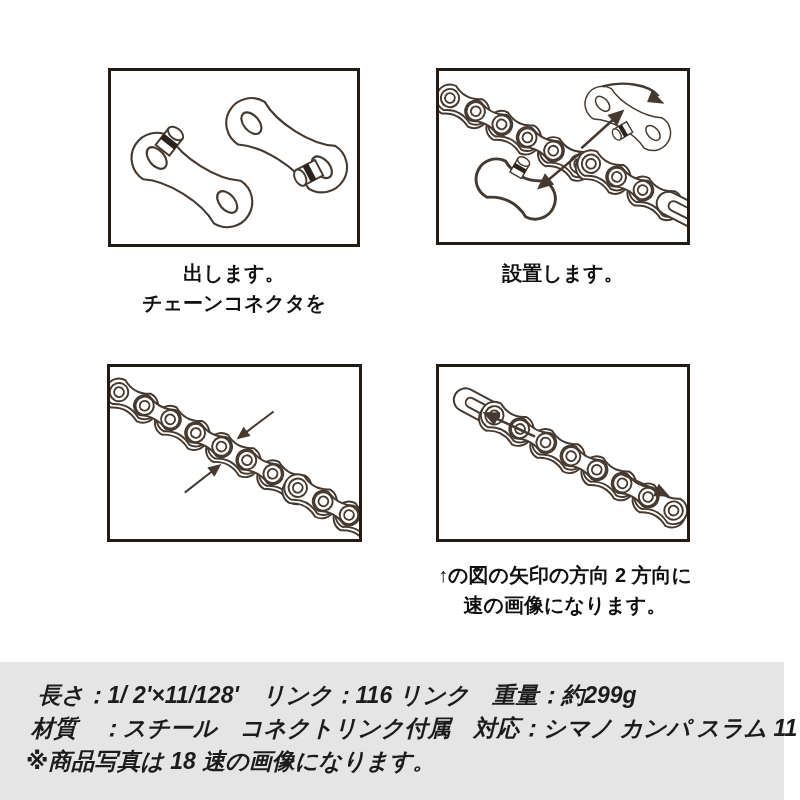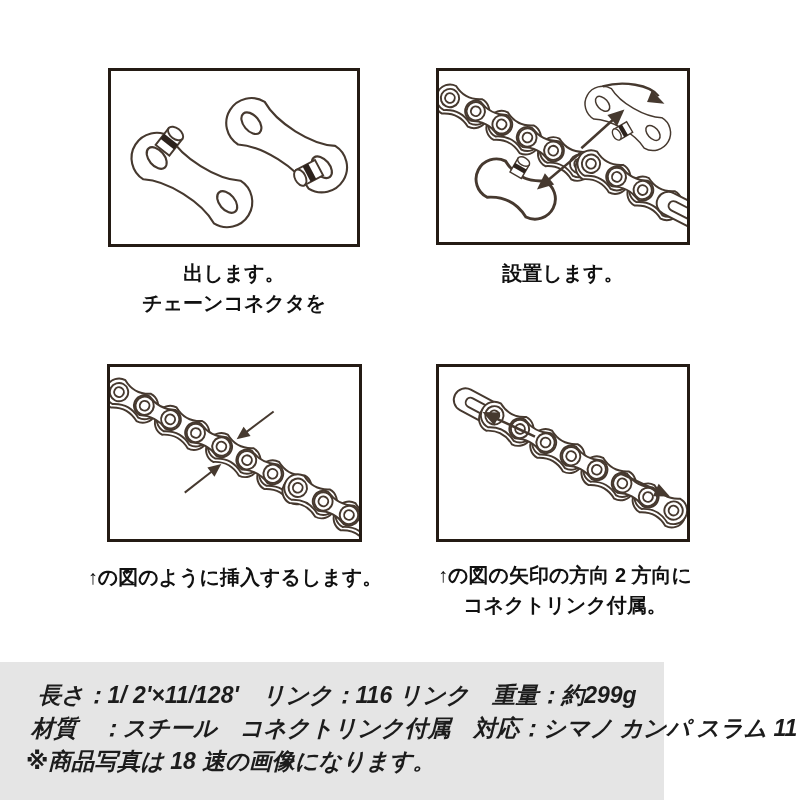--- a/index.html
+++ b/index.html
@@ -10,21 +10,21 @@
   #f2{left:436px;top:68px;width:254px;height:177px;}
   #f3{left:107px;top:364px;width:255px;height:178px;}
   #f4{left:436px;top:364px;width:254px;height:178px;}
   .frame svg{width:100%;height:100%;display:block;}
   .caption{position:absolute;text-align:center;font-weight:bold;font-size:20px;line-height:30px;
            color:#111111;}
   #cap1{left:108px;top:258px;width:252px;}
   #cap2{left:400px;top:258px;width:326px;}
   #cap3{left:75px;top:562px;width:320px;}
   #cap4{left:415px;top:560px;width:300px;}
-  .spec-panel{position:absolute;left:0;top:662px;width:664px;height:138px;background:#e5e5e5;
+  .spec-panel{position:absolute;left:0;top:662px;width:784px;height:138px;background:#e5e5e5;
               box-sizing:border-box;padding:17px 0 0 26px;font-style:italic;font-weight:bold;
               font-size:23px;line-height:33px;color:#1c1c1c;}
   .spec-line{white-space:pre;}
   .spec-line.s1{margin-left:12px;}
   .spec-line.s2{margin-left:5px;}
   .hidden-defs{position:absolute;width:0;height:0;}
 </style>
 </head>
 <body>
 
@@ -172,26 +172,23 @@
     </svg>
   </div>
 
   <div class="caption" id="cap1">
     <div>出します。</div>
     <div>チェーンコネクタを</div>
   </div>
   <div class="caption" id="cap2">
     <div>設置します。</div>
   </div>
-  <div class="caption" id="cap3">
-    <div>↑の図のように挿入するします。</div>
-  </div>
   <div class="caption" id="cap4">
     <div>↑の図の矢印の方向 2 方向に</div>
-    <div>コネクトリンク付属。</div>
+    <div>速の画像になります。</div>
   </div>
 
   <div class="spec-panel">
     <div class="spec-line s1">長さ：1/ 2'×11/128'　リンク：116 リンク　重量：約299g</div>
     <div class="spec-line s2">材質　：スチール　コネクトリンク付属　対応：シマノ カンパ スラム 11 速</div>
     <div class="spec-line s3">※商品写真は 18 速の画像になります。</div>
   </div>
 
 </div>
 

